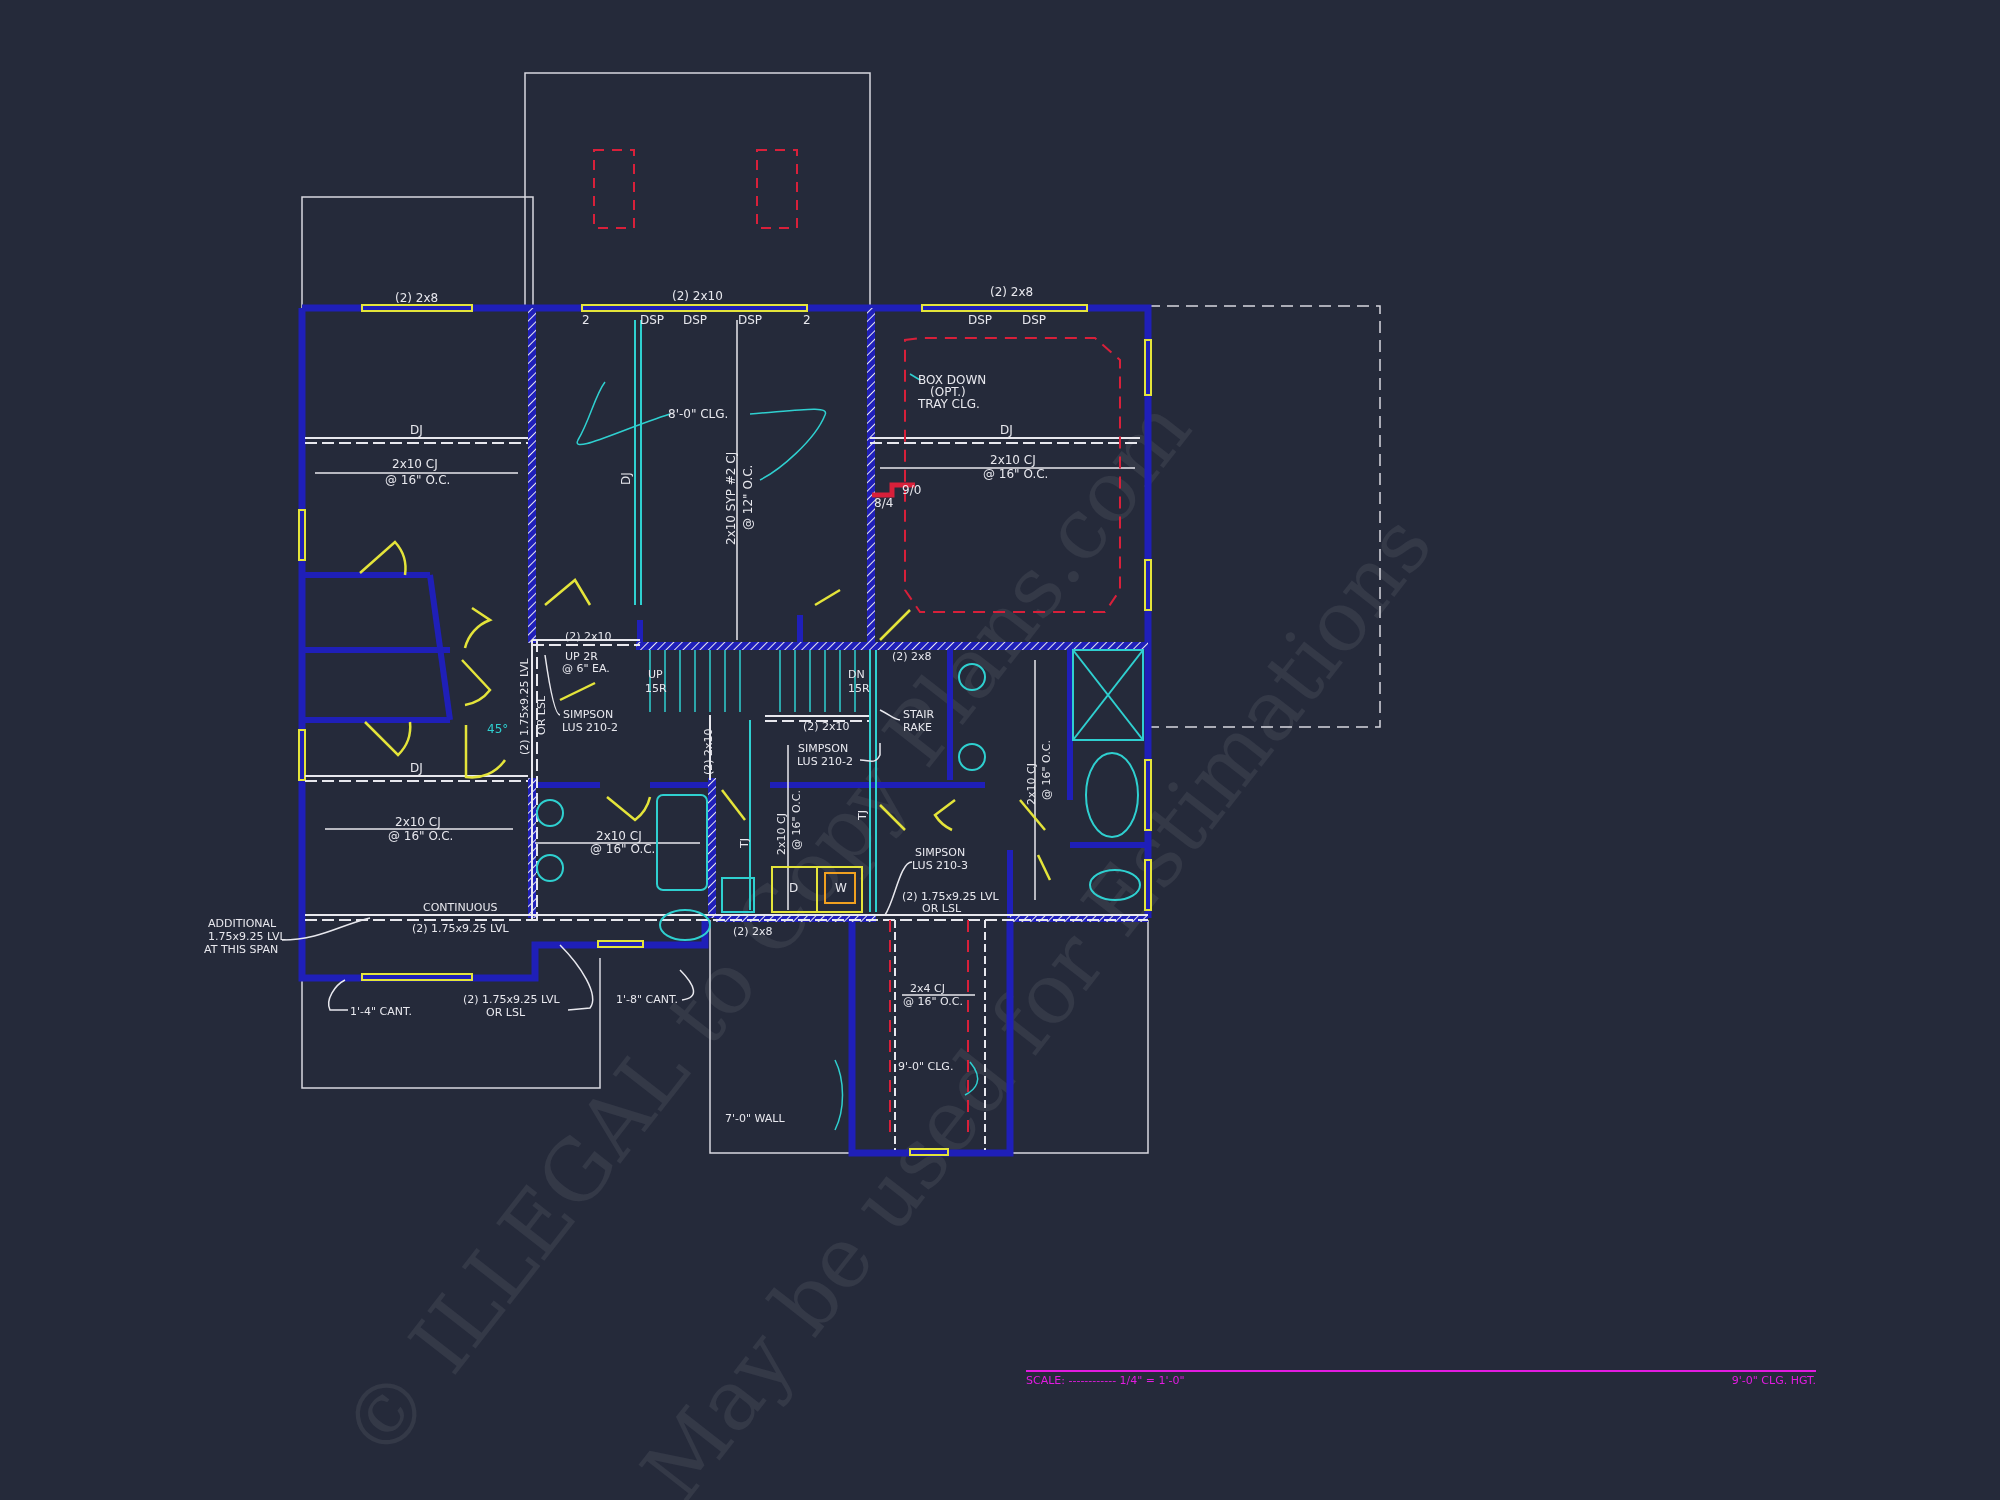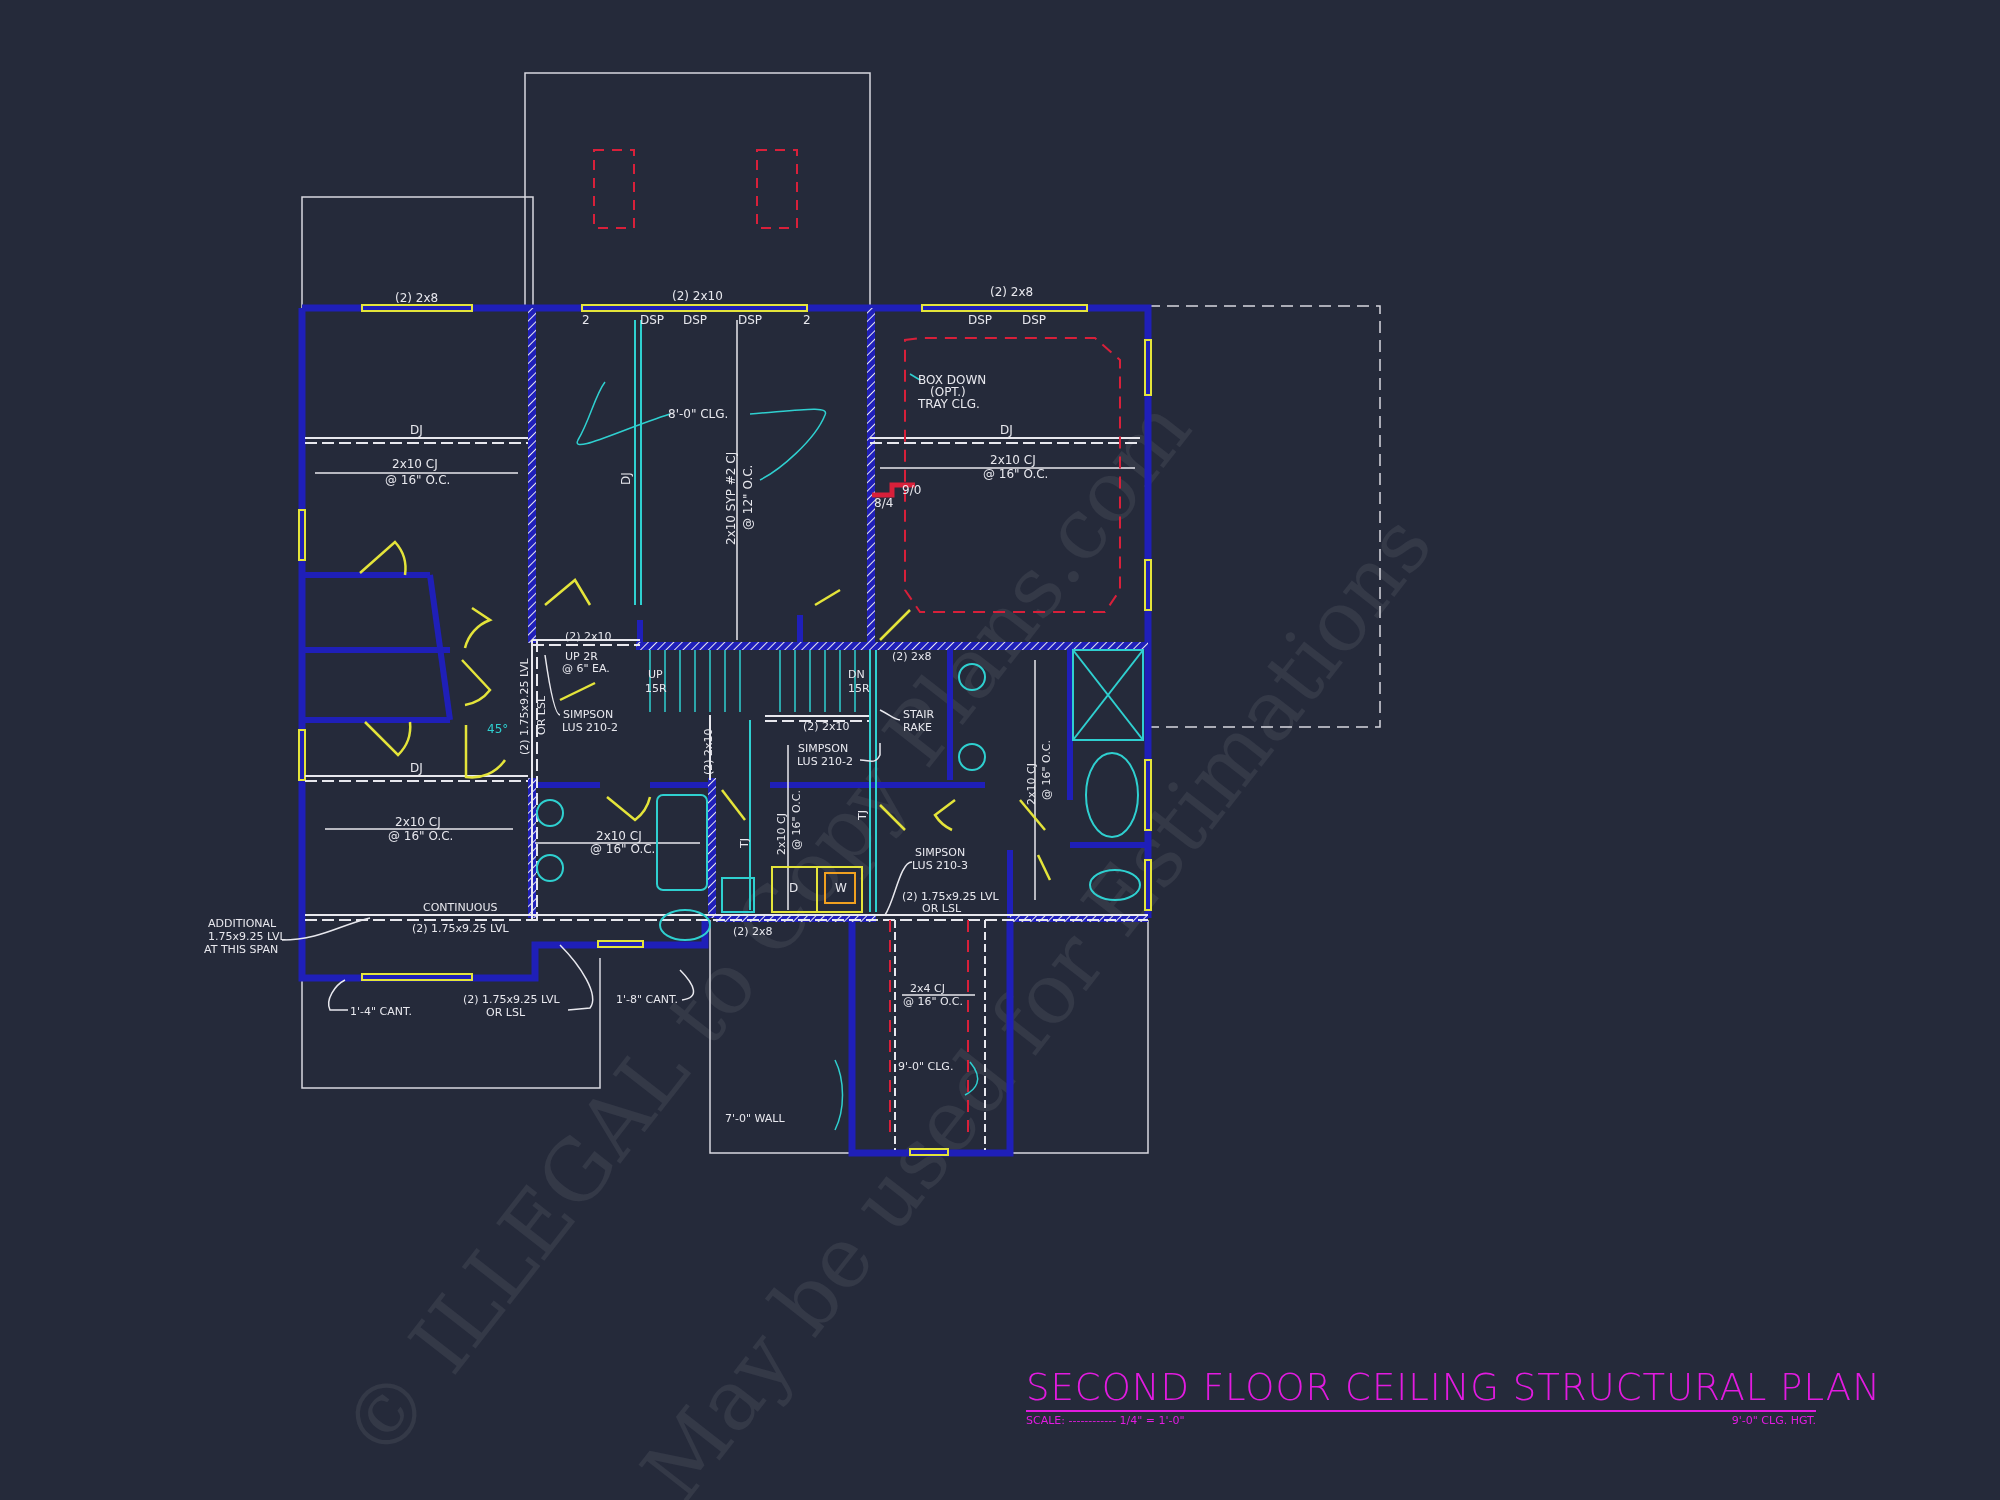--- a/index.html
+++ b/index.html
@@ -287,19 +287,18 @@
     <path d="M568,1010 L590,1008 C600,995 580,965 560,945"></path>
     <path d="M682,1000 C700,998 695,985 680,970"></path>
     <path d="M545,655 C550,690 555,715 560,715"></path>
     <path d="M880,710 C890,715 895,720 900,720"></path>
     <path d="M880,743 L880,755 C875,765 870,760 860,760"></path>
     <path d="M912,862 C900,862 895,900 885,915"></path>
   </g>
 </svg>
 
 <div class="title-block">
-  <div class="title">SECOND FLOOR CEILING STRUCTURAL PLAN</div>
   <div class="title-rule"></div>
   <div class="sub">
     <span>SCALE: ------------ 1/4" = 1'-0"</span>
     <span>9'-0" CLG. HGT.</span>
   </div>
 </div>
 
 </body></html>

